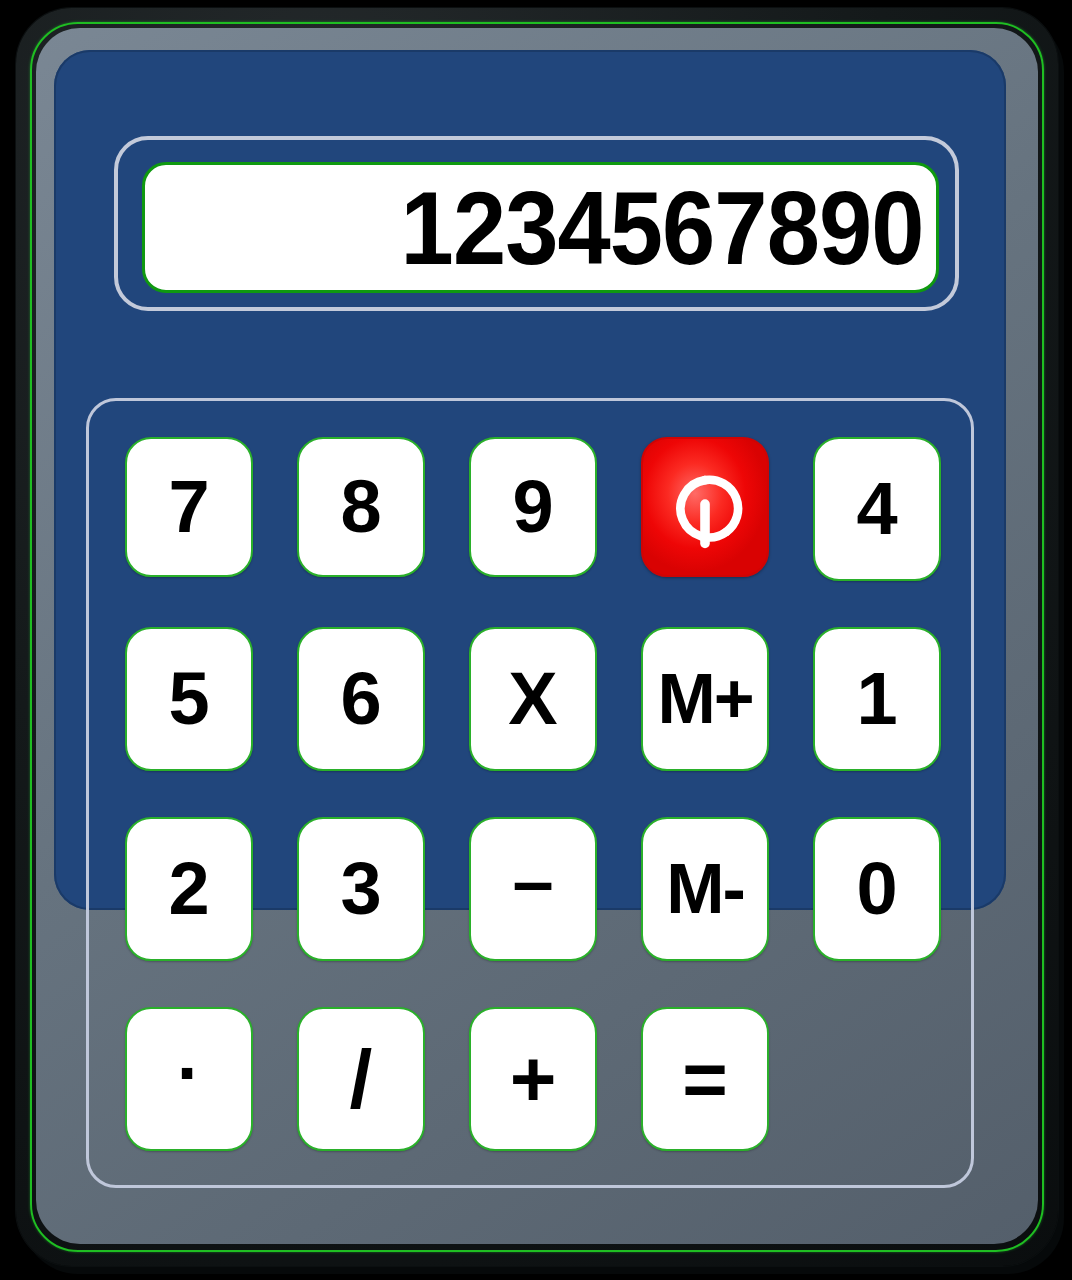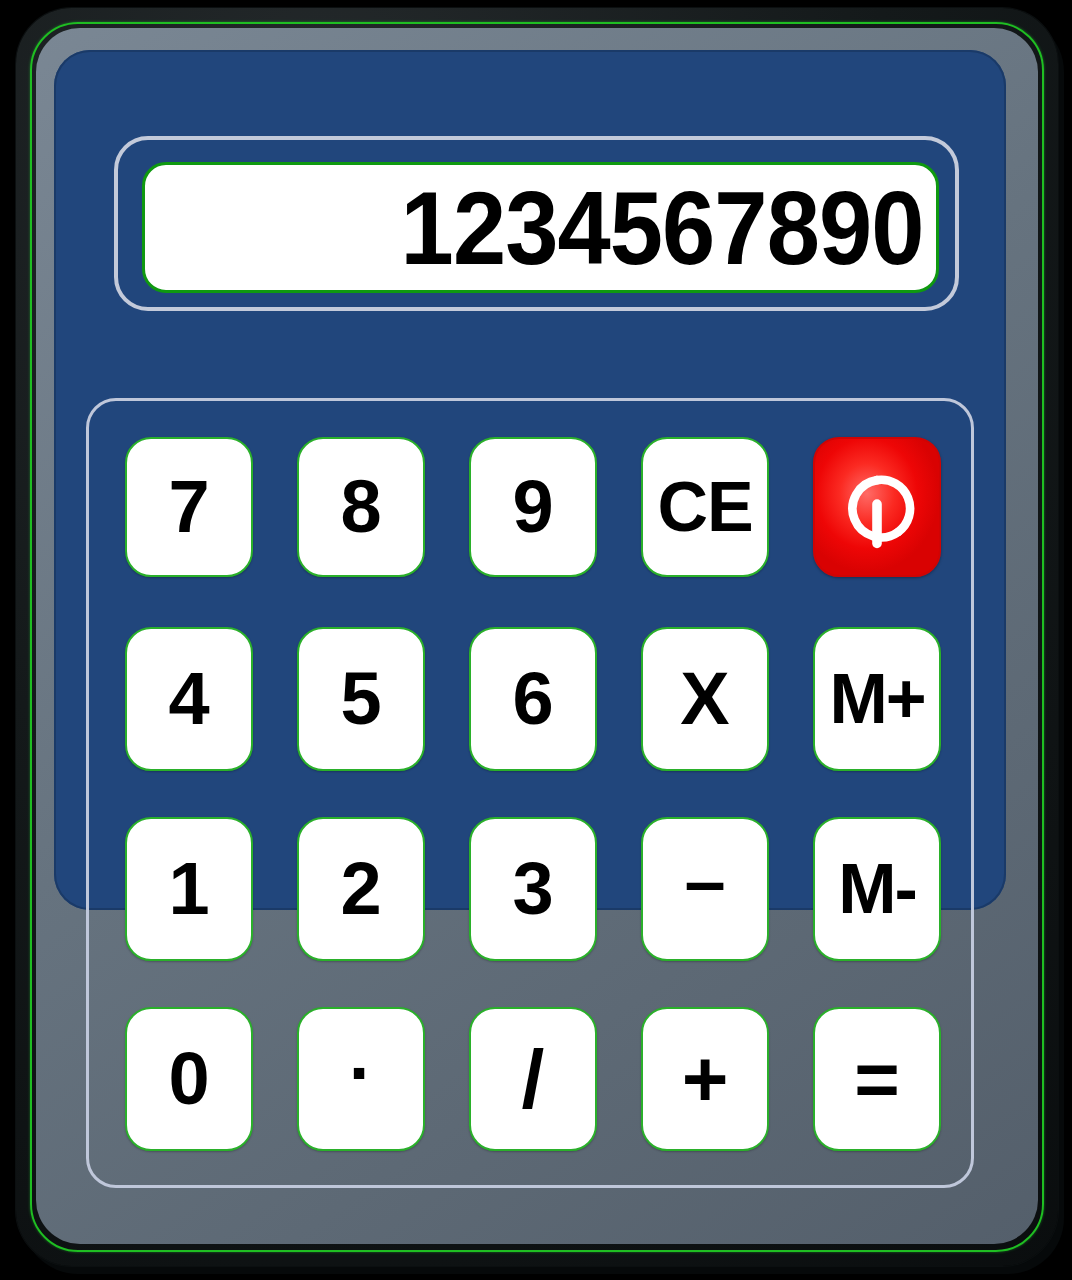--- a/index.html
+++ b/index.html
@@ -208,23 +208,20 @@
       <div class="keypad-grid" id="keypad-grid">
           <div class="key row1">
             <span class="key-label">7</span>
           </div>
           <div class="key row1">
             <span class="key-label">8</span>
           </div>
           <div class="key row1">
             <span class="key-label">9</span>
           </div>
-          <div class="key row1 wide">
-            <span class="key-label">CE</span>
-          </div>
           <div class="key row1 power">
             <span class="power-glyph">
               <svg viewBox="0 0 100 100" aria-hidden="true">
                 <path d="M50 22 A30 30 0 1 0 72 76" fill="none" stroke="#ffffff" stroke-width="9" stroke-linecap="round"></path>
                 <path d="M50 22 A30 30 0 0 1 72 76" fill="none" stroke="#ffffff" stroke-width="9" stroke-linecap="round"></path>
                 <line x1="50" y1="47" x2="50" y2="88" stroke="#ffffff" stroke-width="10" stroke-linecap="round"></line>
               </svg>
             </span>
           </div>
           <div class="key">

